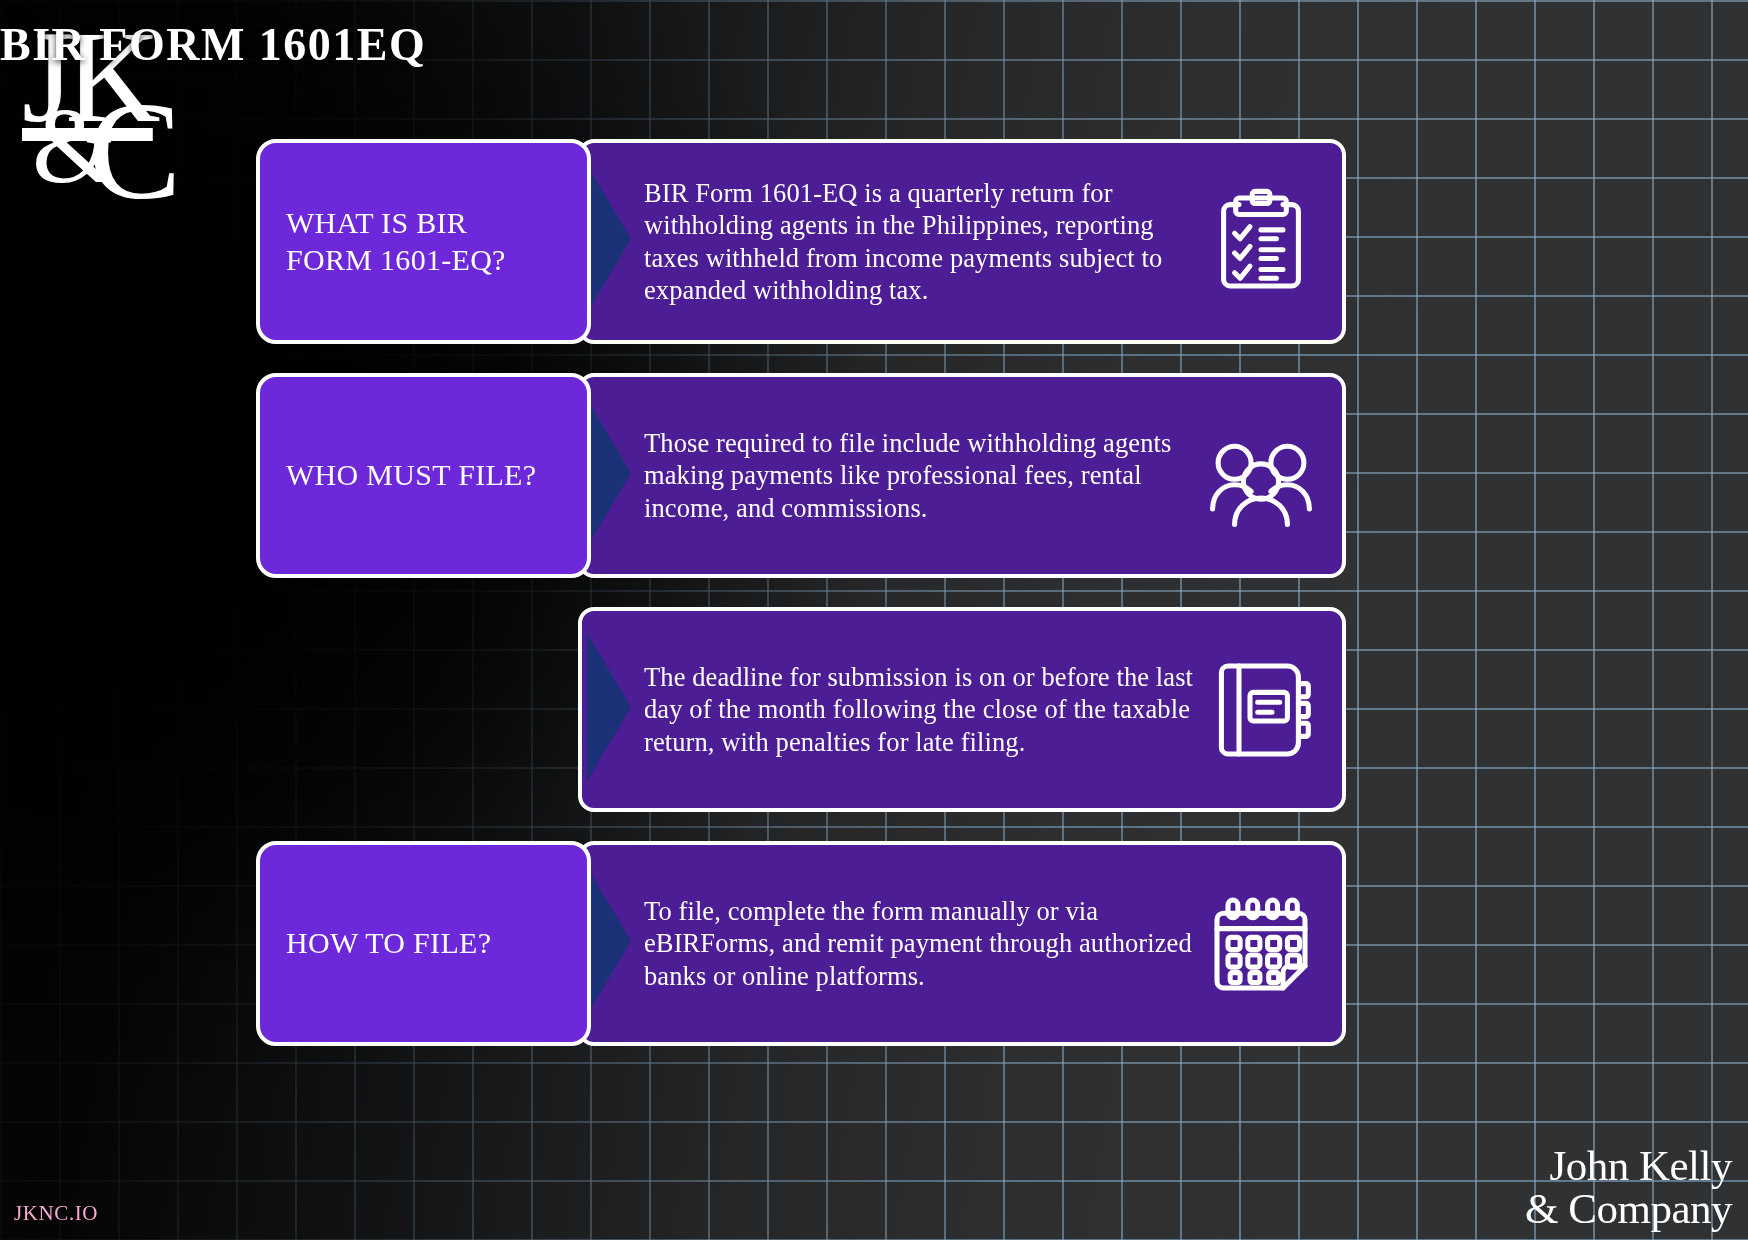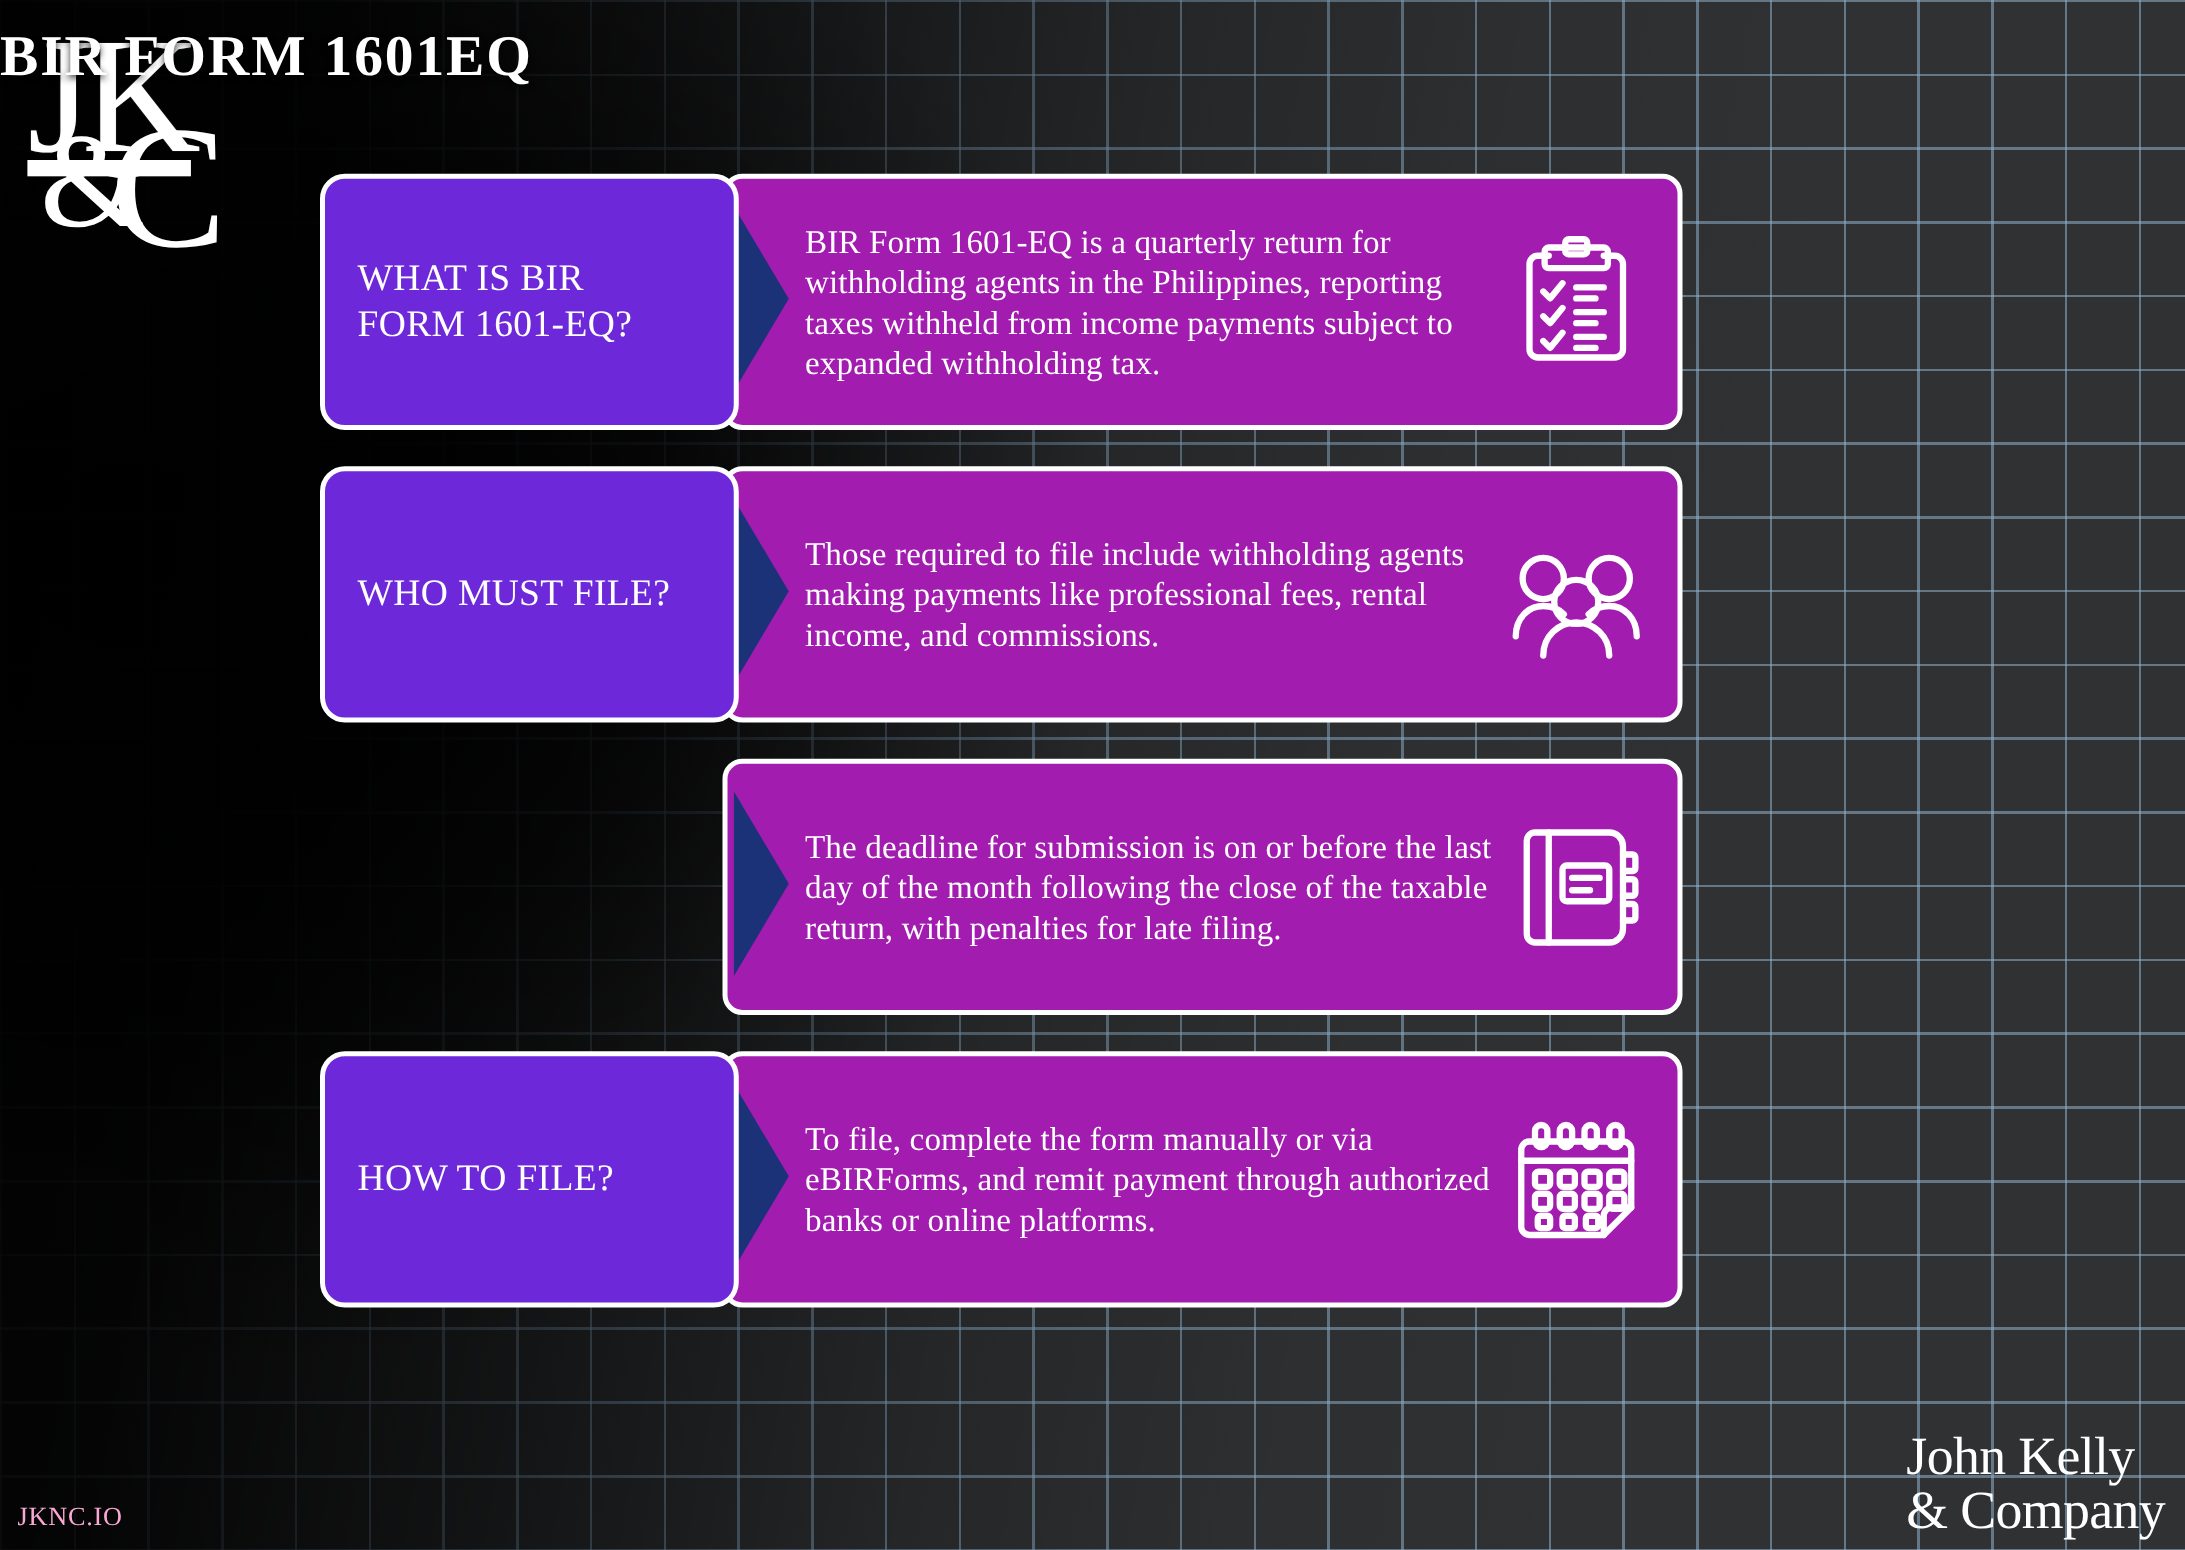--- a/index.html
+++ b/index.html
@@ -58,21 +58,21 @@
     font-family:"Liberation Serif", serif;
     text-shadow:0 2px 6px rgba(0,0,0,.8);
   }
 
   
   .rows{position:absolute;left:256px;top:139px;width:1090px;}
   .row{position:relative;height:205px;margin-bottom:29px;}
 
   .panel{
     position:absolute;left:322px;top:0;right:0;height:205px;
-    background:#a21caf;
+    background:#4c1d95;
     border:4px solid #ffffff;
     border-radius:16px;
     box-sizing:border-box;
     display:flex;align-items:center;
     padding-left:62px;padding-right:8px;
   }
   .panel-text{
     color:#ffffff;font-size:26.5px;line-height:1.215;
     font-family:"Liberation Serif", serif;
     max-width:560px;
@@ -105,21 +105,21 @@
   }
 
   
   .footer-left{
     position:absolute;left:14px;bottom:14px;
     color:#f9a8d4;font-size:21px;letter-spacing:.6px;
     font-family:"Liberation Serif", serif;
   }
   .footer-right{
     position:absolute;right:16px;bottom:10px;
-    color:#ffffff;
+    color:#ffffff;text-align:right;
     font-family:"Liberation Serif", serif;
     line-height:1.0;
   }
   .footer-right .fr1{font-size:43px;display:block;letter-spacing:-.5px;}
   .footer-right .fr2{font-size:43px;display:block;letter-spacing:-.5px;}
 </style>
 </head>
 <body>
 
 <div class="bg"></div>

